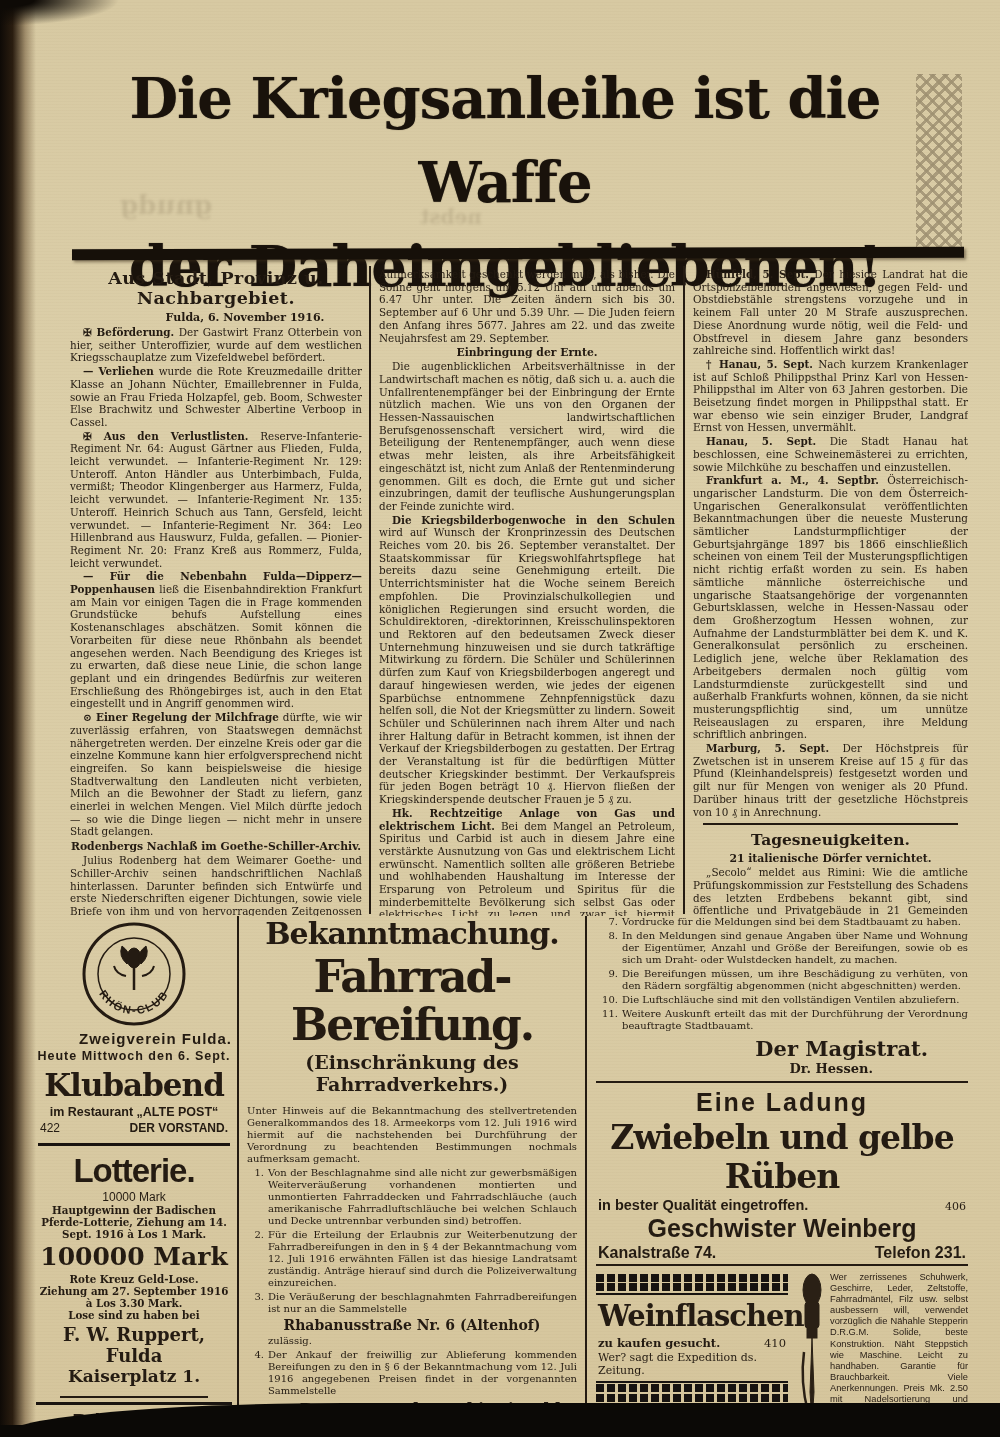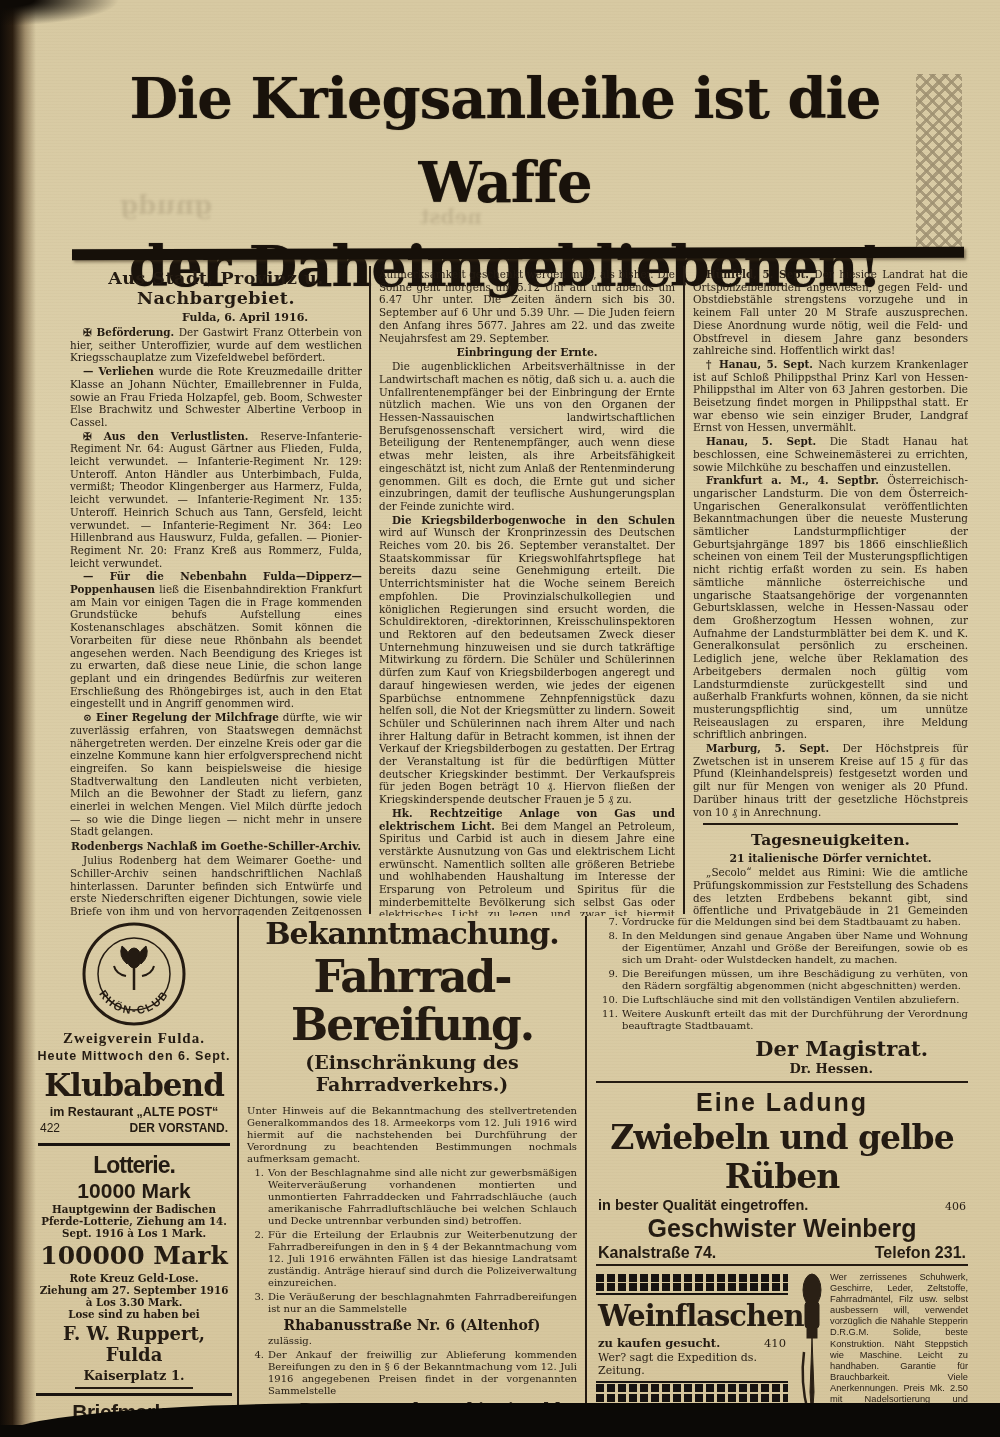--- a/index.html
+++ b/index.html
@@ -44,33 +44,33 @@
   .subhead{font-size:10.8px;font-weight:bold;text-align:center;margin:2px 0 1px 0;}
   .secthead{font-size:15.5px;font-weight:bold;text-align:center;margin:3px 0;}
   .hrule{border:none;border-top:2.5px solid #241b12;margin:5px 10px;}
 
   
   .bottom{position:absolute;left:36px;right:32px;top:916px;height:492px;display:flex;}
   .ads-left{width:196px;padding-right:5px;text-align:center;}
   .ads-mid{width:330px;padding:0 8px;}
   .ads-right{flex:1;padding-left:9px;}
 
-  .rhoen-lines{font-size:15px;font-weight:bold;font-family:Liberation Serif, serif;letter-spacing:1px;}
+  .rhoen-lines{font-size:15px;font-weight:bold;font-family:Liberation Sans, sans-serif;letter-spacing:1px;text-align:right;}
   .rhoen-sub{font-size:12.5px;font-weight:bold;font-family:"Liberation Sans",sans-serif;letter-spacing:1px;margin-top:2px;}
   .klubabend{font-size:31px;font-weight:bold;margin:4px 0 2px 0;letter-spacing:-1px;}
   .altepost{font-size:12.5px;font-weight:bold;font-family:"Liberation Sans",sans-serif;}
   .vorstand-row{display:flex;justify-content:space-between;font-family:"Liberation Sans",sans-serif;
         font-size:12px;font-weight:bold;padding:2px 4px;}
   .adrule{border:none;border-top:3px solid #1a1410;margin:6px 2px;}
-  .lott-title{font-size:23px;font-weight:bold;font-family:"Liberation Sans",sans-serif;letter-spacing:-1px;}
-  .lott-p1{font-size:21px;font-weight:bold;font-family:"Liberation Sans",sans-serif;}
+  .lott-title{font-size:33px;font-weight:bold;font-family:"Liberation Sans",sans-serif;letter-spacing:-1px;}
+  .lott-p1{font-size:12px;font-weight:normal;font-family:"Liberation Sans",sans-serif;}
   .lott-sm{font-size:10.3px;line-height:12px;font-weight:bold;}
   .lott-p2{font-size:25px;font-weight:bold;margin:2px 0;}
   .lott-name{font-size:18px;font-weight:bold;margin-top:3px;}
-  .lott-addr{font-size:13px;font-weight:bold;border-bottom:2px solid #241b12;display:inline-block;padding:0 8px 4px;}
+  .lott-addr{font-size:17px;font-weight:bold;border-bottom:2px solid #241b12;display:inline-block;padding:0 8px 10px;}
   .brief-title{font-size:21px;font-weight:bold;font-family:"Liberation Sans",sans-serif;letter-spacing:-.5px;
         border-top:3px solid #1a1410;padding-top:4px;margin-top:4px;}
 
   .bek-title{font-size:30px;font-weight:bold;text-align:center;letter-spacing:-1px;}
   .bek-sub{font-size:44px;font-weight:bold;text-align:center;letter-spacing:-2px;line-height:48px;margin:2px 0;}
   .bek-sub2{font-size:19px;font-weight:bold;text-align:center;margin:2px 0 4px 0;}
   .bek-intro{font-size:10px;line-height:12px;text-align:justify;margin-bottom:2px;}
   .item{display:flex;font-size:10px;line-height:12px;margin-bottom:2px;}
   .item .num{flex:none;width:17px;text-align:right;margin-right:4px;}
   .item .itembody{flex:1;text-align:justify;}
@@ -119,21 +119,21 @@
   <div class="masthead">
     <div class="mast-line">Die Kriegsanleihe ist die Waffe</div>
     <div class="mast-line">der Daheimgebliebenen!</div>
   </div>
   <div class="band"></div>
 
   <div class="main">
 
     <section class="col col-left">
       <h2 class="colhead">Aus Stadt, Provinz u. Nachbargebiet.</h2>
-      <div class="dateline">Fulda, 6. April 1916.</div>
+      <div class="dateline">Fulda, 6. November 1916.</div>
       <p class="art"><b class="lead">✠ Beförderung.</b> <span>Der Gastwirt Franz Otterbein von hier, seither Unteroffizier, wurde auf dem westlichen Kriegsschauplatze zum Vizefeldwebel befördert.</span></p>
       <p class="art"><b class="lead">— Verliehen</b> <span>wurde die Rote Kreuzmedaille dritter Klasse an Johann Nüchter, Emaillebrenner in Fulda, sowie an Frau Frieda Holzapfel, geb. Boom, Schwester Else Brachwitz und Schwester Albertine Verboop in Cassel.</span></p>
       <p class="art"><b class="lead">✠ Aus den Verlustlisten.</b> <span>Reserve-Infanterie-Regiment Nr. 64: August Gärtner aus Flieden, Fulda, leicht verwundet. — Infanterie-Regiment Nr. 129: Unteroff. Anton Händler aus Unterbimbach, Fulda, vermißt; Theodor Klingenberger aus Harmerz, Fulda, leicht verwundet. — Infanterie-Regiment Nr. 135: Unteroff. Heinrich Schuch aus Tann, Gersfeld, leicht verwundet. — Infanterie-Regiment Nr. 364: Leo Hillenbrand aus Hauswurz, Fulda, gefallen. — Pionier-Regiment Nr. 20: Franz Kreß aus Rommerz, Fulda, leicht verwundet.</span></p>
       <p class="art"><b class="lead">— Für die Nebenbahn Fulda—Dipperz—Poppenhausen</b> <span>ließ die Eisenbahndirektion Frankfurt am Main vor einigen Tagen die in Frage kommenden Grundstücke behufs Aufstellung eines Kostenanschlages abschätzen. Somit können die Vorarbeiten für diese neue Rhönbahn als beendet angesehen werden. Nach Beendigung des Krieges ist zu erwarten, daß diese neue Linie, die schon lange geplant und ein dringendes Bedürfnis zur weiteren Erschließung des Rhöngebirges ist, auch in den Etat eingestellt und in Angriff genommen wird.</span></p>
       <p class="art"><b class="lead">⊙ Einer Regelung der Milchfrage</b> <span>dürfte, wie wir zuverlässig erfahren, von Staatswegen demnächst nähergetreten werden. Der einzelne Kreis oder gar die einzelne Kommune kann hier erfolgversprechend nicht eingreifen. So kann beispielsweise die hiesige Stadtverwaltung den Landleuten nicht verbieten, Milch an die Bewohner der Stadt zu liefern, ganz einerlei in welchen Mengen. Viel Milch dürfte jedoch — so wie die Dinge liegen — nicht mehr in unsere Stadt gelangen.</span></p>
       <h4 class="subhead">Rodenbergs Nachlaß im Goethe-Schiller-Archiv.</h4>
       <p class="art">Julius Rodenberg hat dem Weimarer Goethe- und Schiller-Archiv seinen handschriftlichen Nachlaß hinterlassen. Darunter befinden sich Entwürfe und erste Niederschriften eigener Dichtungen, sowie viele Briefe von ihm und von hervorragenden Zeitgenossen an ihn. Die wertvollen Papiere sind von der Gattin des verstorbenen Schriftstellers noch bei ihren Lebzeiten dem Archiv übergeben worden.</p>
 
     </section>
 

